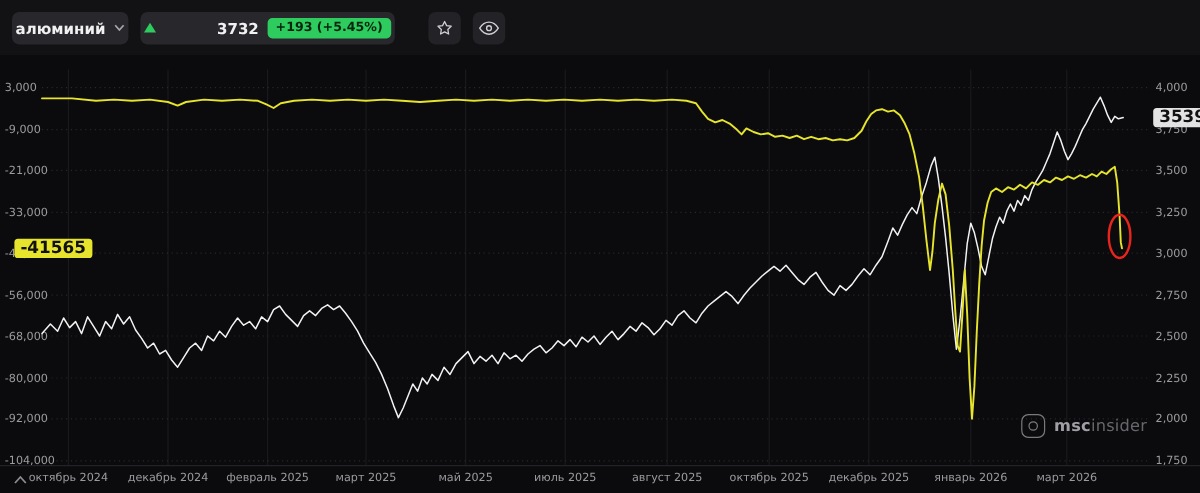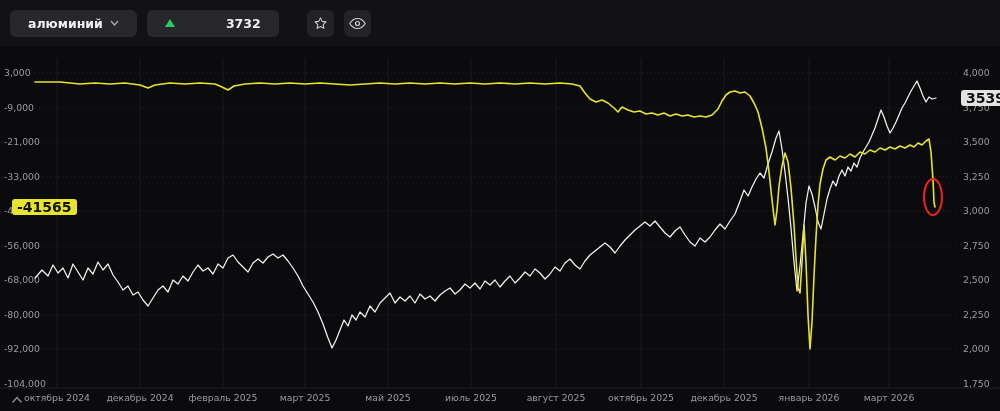--- a/index.html
+++ b/index.html
@@ -4,21 +4,21 @@
 <style>
   html,body{margin:0;padding:0;background:#000;}
   #app{
     position:relative;width:1000px;height:411px;overflow:hidden;
     background:#0b0b0d;
     font-family:"DejaVu Sans","Liberation Sans",sans-serif;
     -webkit-font-smoothing:antialiased;
   }
   
   .topbar{position:absolute;left:0;top:0;width:100%;height:46px;display:flex;align-items:center;padding-left:10px;box-sizing:border-box;gap:10px;background:#121214;}
-  .pill{display:flex;align-items:center;gap:7px;background:#28282c;border-radius:6px;height:27px;padding:0 18px;color:#f1f1f3;font-size:12.5px;font-weight:600;cursor:pointer;}
+  .pill{display:flex;align-items:center;gap:7px;background:#28282c;border-radius:6px;height:27px;padding:0 3px;color:#f1f1f3;font-size:12.5px;font-weight:600;cursor:pointer;}
   .chev{width:9px;height:6px;}
   .tri-up{width:0;height:0;border-left:5px solid transparent;border-right:5px solid transparent;border-bottom:8px solid #2ecc5e;}
   .chip{background:#2ecc5e;color:#06250f;font-size:10.5px;font-weight:700;border-radius:4px;padding:2px 7px;line-height:13px;}
   .iconbtn{width:27px;height:27px;border-radius:6px;background:#232327;display:flex;align-items:center;justify-content:center;cursor:pointer;}
   .iconbtn svg{display:block;}
   .gap{width:8px;}
   
   #chart-svg{position:absolute;left:0;top:0;}
   .axis-badge{position:absolute;font-size:14px;font-weight:700;padding:1px 5px;border-radius:3px;line-height:14px;z-index:5;}
   
@@ -40,20 +40,21 @@
     <div class="pill">
       <span>алюминий</span>
       <svg class="chev" viewBox="0 0 9 6">
           <polyline points="1,1 4.5,5 8,1" fill="none" stroke="#a8a8ae" stroke-width="1.4"></polyline>
         </svg>
     </div>
 
     <div class="pill">
       <span class="tri-up"></span>
       <span style="font-weight:700;margin-left:44px;">3732</span>
+      <span class="chip">+193 (+5.45%)</span>
     </div>
 
     <span class="gap"></span>
 
     <div class="iconbtn">
       <svg width="15" height="15" viewBox="0 0 24 24">
         <path d="M12 3l2.7 5.6 6.1.8-4.5 4.3 1.1 6.1L12 16.9 6.6 19.8l1.1-6.1L3.2 9.4l6.1-.8z" fill="none" stroke="#cfcfd4" stroke-width="1.7" stroke-linejoin="round"></path>
       </svg>
     </div>
 
@@ -117,20 +118,26 @@
       <text x="963" y="352" fill="#9b9b9f" font-size="9.3">2,000</text>
       <line x1="35" y1="384" x2="958" y2="384" stroke="#27272c" stroke-width="1" stroke-dasharray="1,3"></line>
       <text x="4" y="387" fill="#9b9b9f" font-size="9.3">-104,000</text>
       <text x="963" y="387" fill="#9b9b9f" font-size="9.3">1,750</text>
       <line x1="0" y1="388" x2="1000" y2="388" stroke="#222228" stroke-width="1"></line>
       <polyline points="35,278 42,270 48,276 53,265 58,273 63,268 68,278 73,264 78,272 83,280 88,268 93,274 98,262 103,270 108,264 113,275 118,282 123,290 128,286 133,295 138,292 143,300 148,306 153,298 158,290 163,286 168,292 173,280 178,284 183,276 188,281 193,272 198,265 203,271 208,268 213,274 218,264 223,268 228,258 233,255 238,262 243,267 248,272 253,263 258,259 263,263 268,257 273,254 278,258 283,255 288,261 293,268 298,276 303,286 308,294 313,302 318,312 323,324 328,338 332,348 336,340 340,330 344,320 348,326 352,315 356,320 360,312 365,317 370,306 375,312 380,303 385,298 390,293 395,303 400,297 405,301 410,296 415,303 420,294 425,299 430,296 435,301 440,295 445,291 450,288 455,294 460,290 465,284 470,288 475,283 480,289 485,281 490,285 495,280 500,287 505,281 510,276 515,283 520,278 525,272 530,276 535,269 540,273 545,279 550,274 555,267 560,271 565,263 570,259 575,265 580,269 585,261 590,255 595,251 600,247 605,243 610,247 615,253 620,246 625,240 630,235 635,230 640,226 645,222 650,226 655,221 660,227 665,233 670,237 675,231 680,227 685,235 690,242 695,246 700,238 705,242 710,237 715,230 720,224 725,229 730,221 735,214 740,201 744,190 748,196 752,187 756,179 760,173 764,178 768,164 772,152 776,138 779,131 782,149 785,172 788,198 791,228 794,262 797,291 800,266 803,235 806,203 809,186 812,194 815,207 818,222 821,229 824,214 827,199 830,189 833,181 836,186 839,176 842,170 845,176 848,167 851,171 854,163 857,167 860,158 863,152 866,147 869,142 872,135 875,128 878,119 881,110 884,117 887,126 890,133 893,128 896,122 899,115 902,108 905,103 908,97 911,91 914,86 917,81 920,88 923,96 926,102 929,97 932,99 936,98" fill="none" stroke="#f2f2f2" stroke-width="1.25" stroke-linejoin="round" stroke-linecap="round"></polyline>
       <polyline points="35,82 60,82 80,84 95,83 110,84 125,83 140,85 148,88 155,85 170,83 185,84 200,83 215,84 222,87 228,90 234,86 245,84 260,83 275,84 290,83 305,84 320,83 335,84 350,85 365,84 380,83 395,84 410,83 425,84 440,83 455,84 470,83 485,84 500,83 515,84 530,83 545,84 560,83 572,84 580,86 585,93 590,99 596,102 602,100 608,103 614,108 618,112 622,107 628,110 634,112 640,111 646,114 652,113 658,115 664,113 670,116 676,114 682,116 688,115 694,117 700,116 706,117 712,115 718,109 722,101 726,95 730,92 735,91 740,93 745,92 750,96 754,103 758,112 762,128 766,148 769,172 772,200 775,225 777,210 779,186 782,166 785,153 788,162 791,188 794,225 796,258 798,288 800,293 802,262 804,225 806,262 808,315 810,349 812,322 814,276 816,237 818,205 820,184 823,169 826,160 830,157 835,160 840,156 845,158 850,154 855,157 860,152 865,154 870,150 875,152 880,148 885,150 890,147 895,149 900,146 905,148 910,145 914,147 918,143 922,145 926,141 929,139 931,152 933,180 934,202 935,207" fill="none" stroke="#e6e42c" stroke-width="1.6" stroke-linejoin="round" stroke-linecap="round"></polyline>
       <ellipse cx="933" cy="197" rx="9" ry="18" fill="none" stroke="#e8241d" stroke-width="2"></ellipse>
     </svg>
 
+  <div class="watermark">
+    <span class="wm-icon">
+        <span class="wm-ring"></span>
+      </span>
+    <span class="wm-text"><span class="wm-bold">msc</span><span class="wm-light">insider</span></span>
+  </div>
 
   <div class="expander">
     <svg width="12" height="8" viewBox="0 0 12 8">
       <polyline points="1.5,6.5 6,1.5 10.5,6.5" fill="none" stroke="#8b8b91" stroke-width="1.5"></polyline>
     </svg>
   </div>
 
 <div class="axis-badge" style="left: 12px; top: 199px; background: rgb(230, 228, 44); color: rgb(17, 17, 17);">-41565</div>
     <div class="axis-badge" style="left: 961px; top: 90px; background: rgb(227, 227, 227); color: rgb(17, 17, 17);">3539</div>
   </div>

